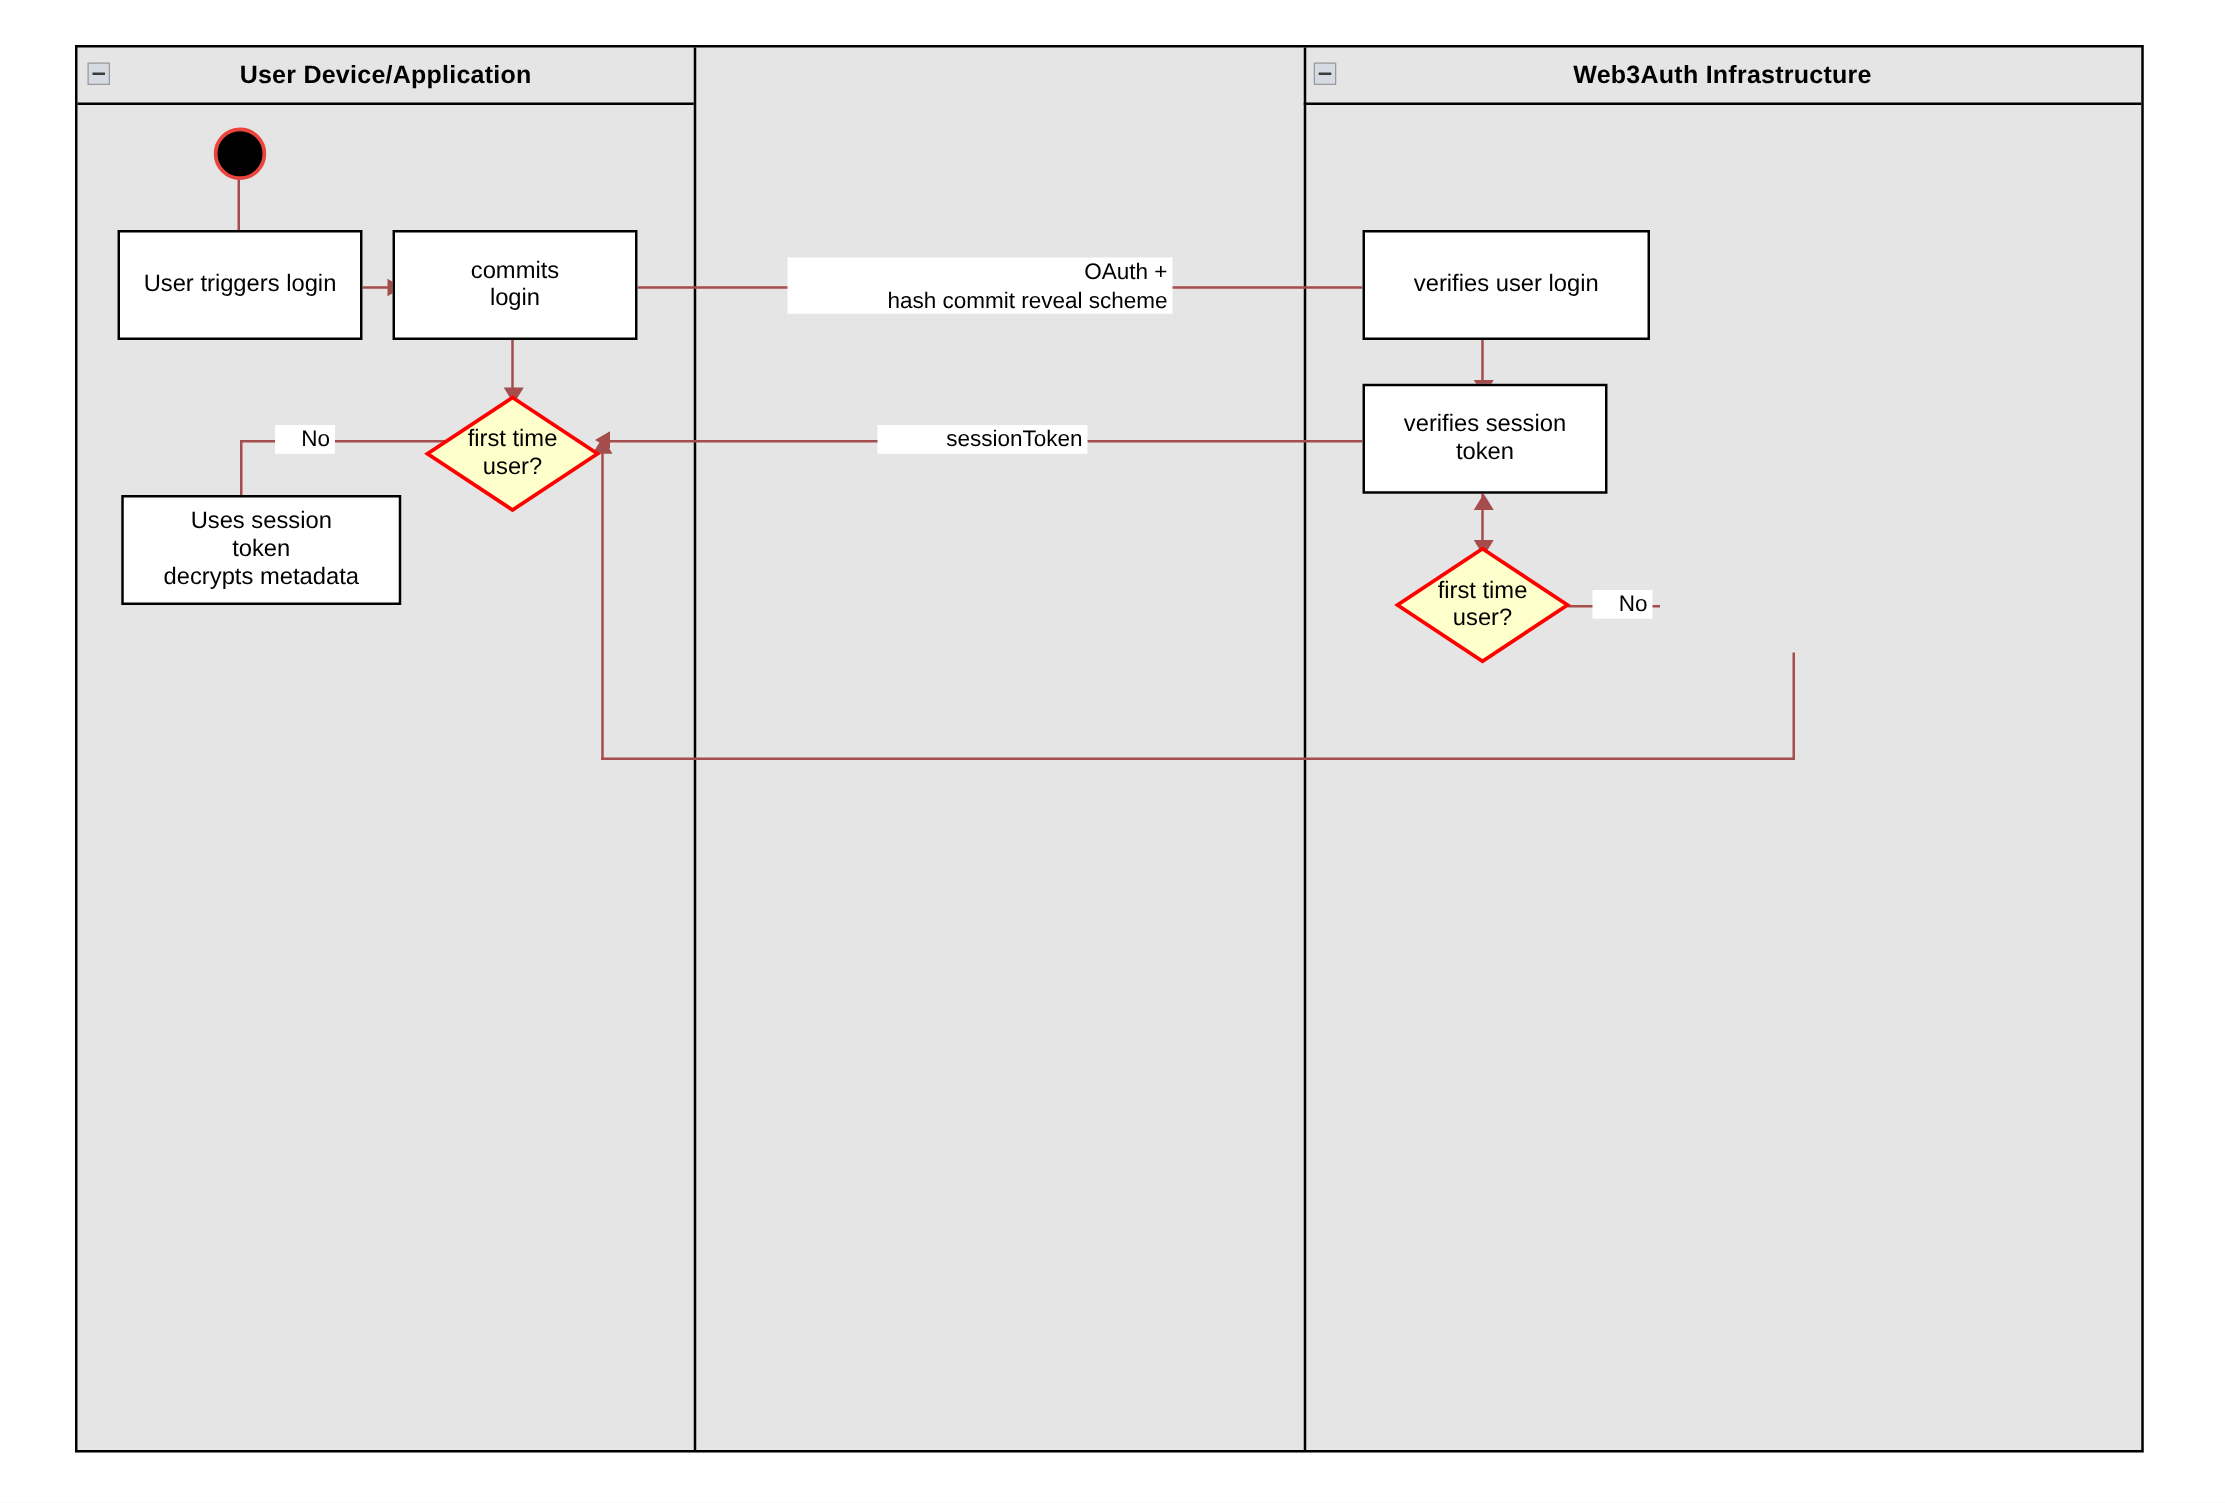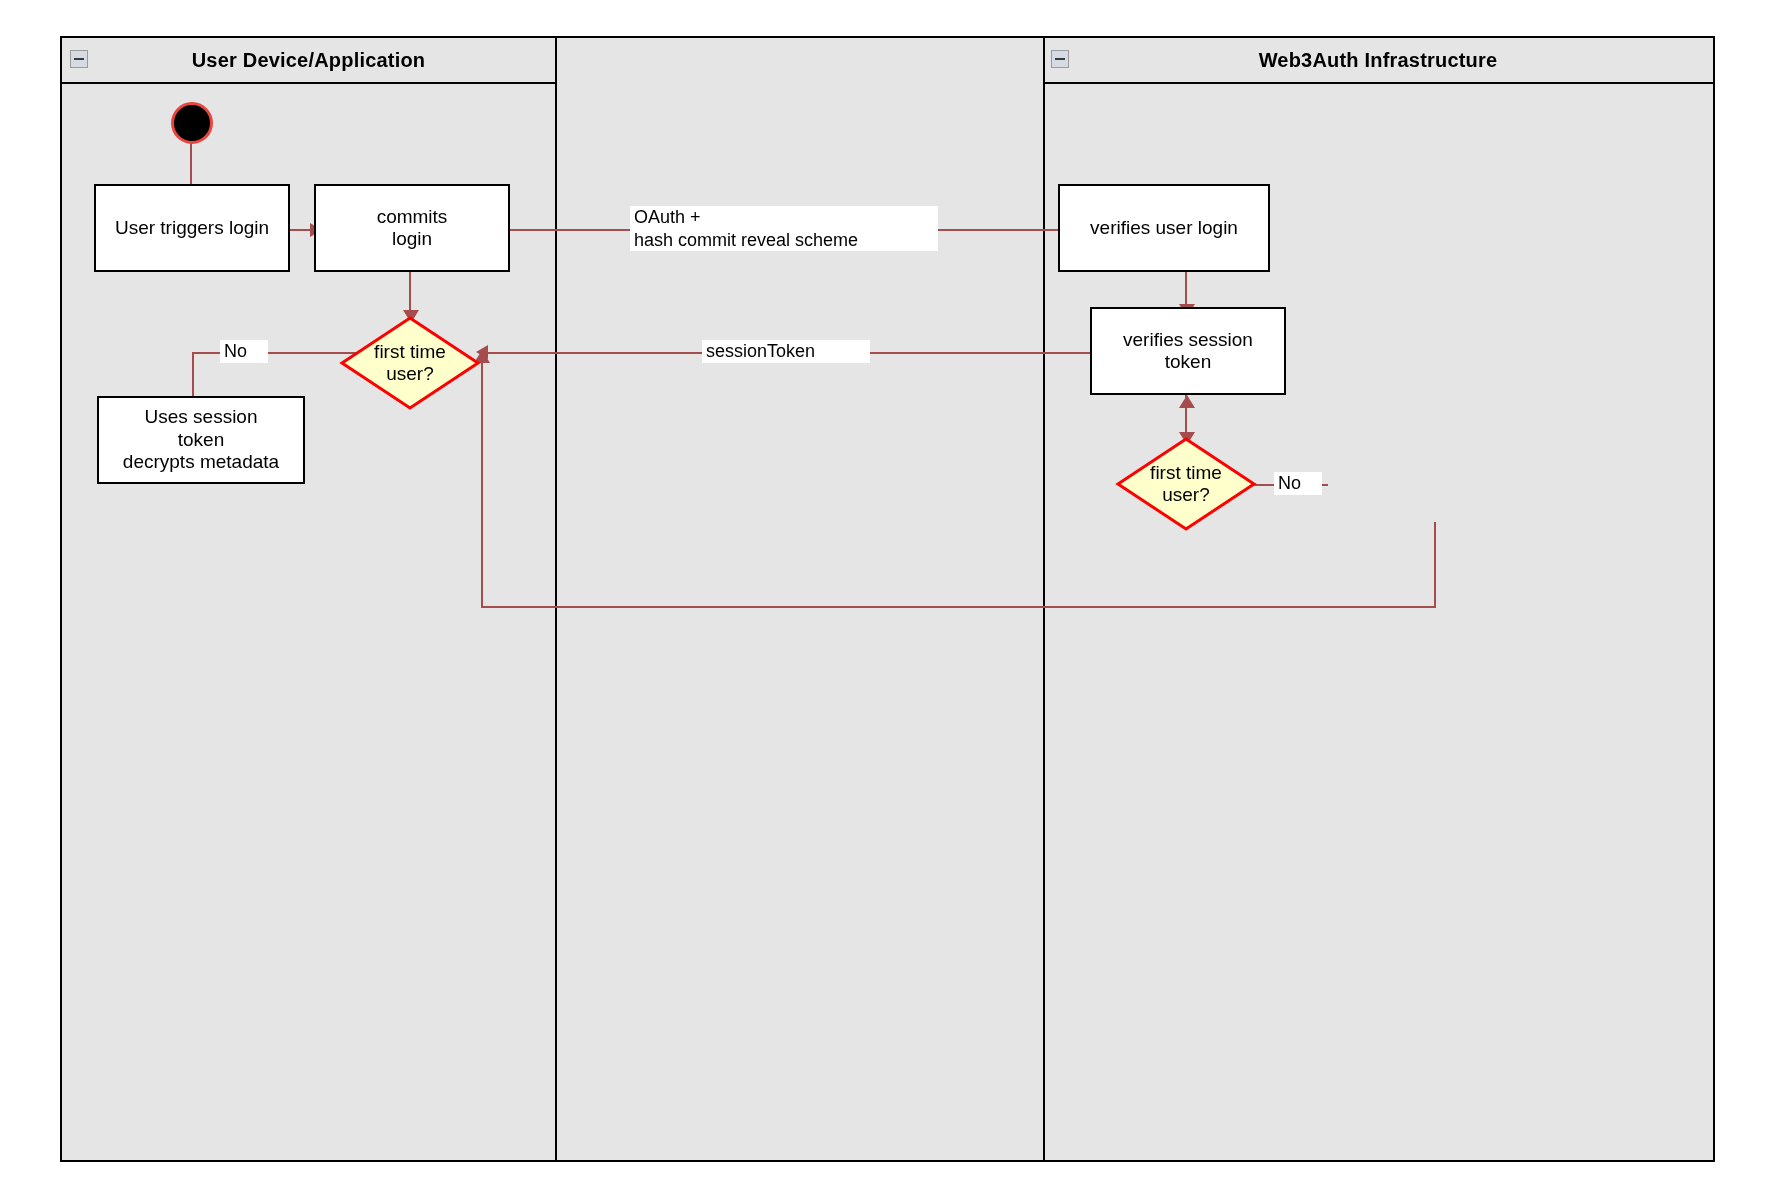--- a/index.html
+++ b/index.html
@@ -36,21 +36,21 @@
   .edge.h{height:2px;}
   .edge.v{width:2px;}
 
   .arrow{position:absolute;width:0;height:0;}
   .arrow.down{border-left:8px solid transparent;border-right:8px solid transparent;border-top:13px solid #a54c4c;}
   .arrow.up{border-left:8px solid transparent;border-right:8px solid transparent;border-bottom:13px solid #a54c4c;}
   .arrow.right{border-top:7px solid transparent;border-bottom:7px solid transparent;border-left:12px solid #a54c4c;}
   .arrow.left{border-top:7px solid transparent;border-bottom:7px solid transparent;border-right:12px solid #a54c4c;}
 
   .edge-label{position:absolute;font-size:18px;color:#000;background:#ffffff;
-        text-align:left;line-height:1.25;white-space:pre-line;padding:0 4px;}
+        text-align:right;line-height:1.25;white-space:pre-line;padding:0 4px;}
 </style>
 </head>
 <body>
 
 <div id="canvas">
 
   <div class="pool">
 
     <div class="lane-header" style="left:0;width:493px;">
       <div class="collapse-icon">
@@ -110,27 +110,27 @@
     </div>
 
     <div class="diamond" style="left:278px;top:278px;width:140px;height:94px;">
       <svg width="140" height="94" viewBox="0 0 140 94">
         <polygon points="70,2 138,47 70,92 2,47" fill="#ffffcc" stroke="#ff0000" stroke-width="3"></polygon>
       </svg>
       <div class="dtext">first time
 user?</div>
     </div>
 
-    <div class="node" style="left:35px;top:358px;width:208px;height:88px;">
+    <div class="node" style="left:35px;top:358px;width:224px;height:88px;">
       <span>Uses session
 token
 decrypts metadata</span>
     </div>
 
-    <div class="node" style="left:996px;top:146px;width:212px;height:88px;">
+    <div class="node" style="left:1028px;top:146px;width:230px;height:88px;">
       <span>verifies user login</span>
     </div>
 
     <div class="node" style="left:1028px;top:269px;width:196px;height:88px;">
       <span>verifies session
 token</span>
     </div>
 
     <div class="diamond" style="left:1054px;top:399px;width:140px;height:94px;">
       <svg width="140" height="94" viewBox="0 0 140 94">

